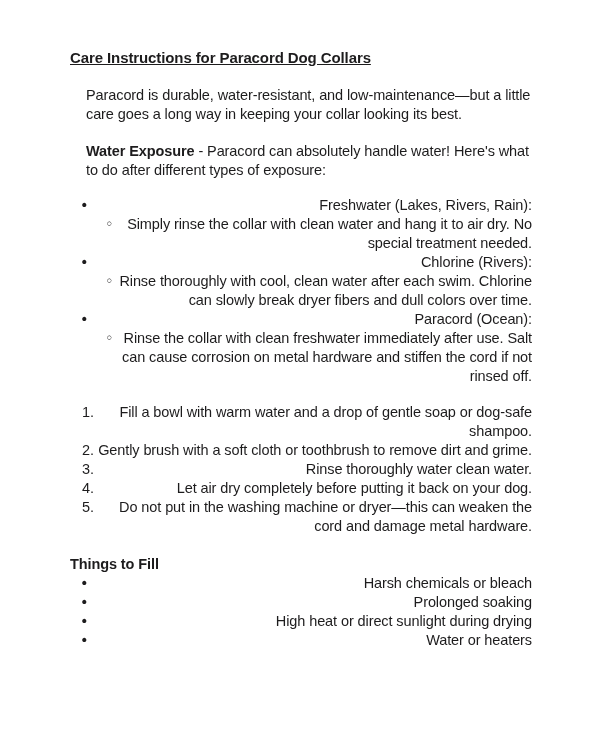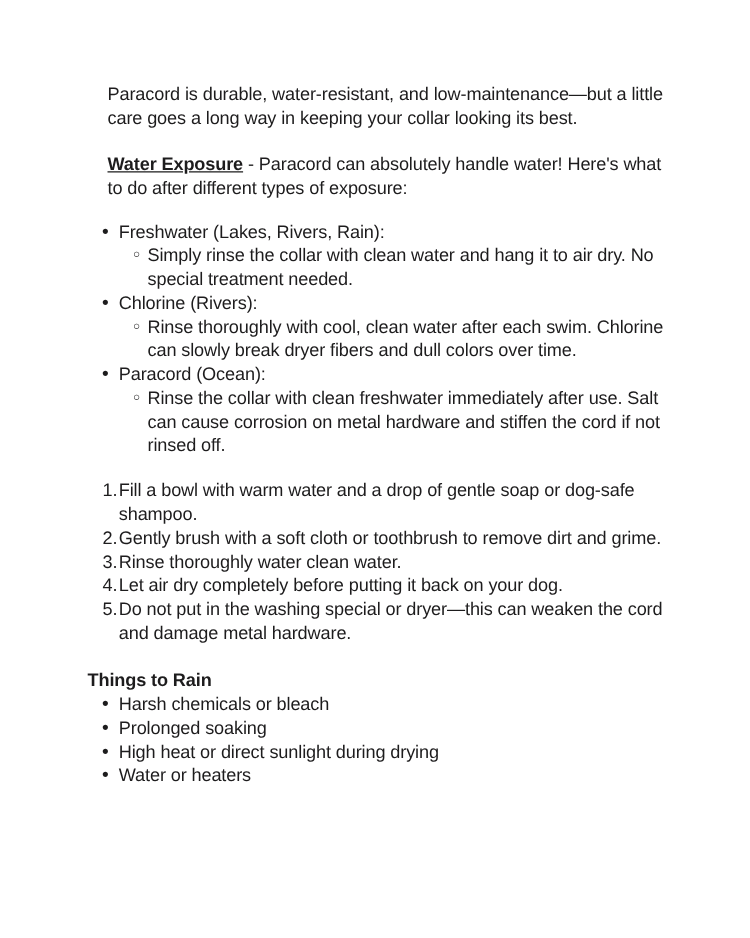--- a/index.html
+++ b/index.html
@@ -20,21 +20,21 @@
     overflow: hidden;
   }
   .title {
     font-weight: 700;
     text-decoration: underline;
     font-size: 15px;
   }
   .para { margin-top: 19px; margin-left: 16px; }
   .para.we { margin-top: 18px; }
   .para.gc { margin-top: 19px; }
-  .lead { font-weight: 700; text-decoration: underline; }
+  .lead { font-weight: 700; }
   .heading { font-weight: 700; margin-top: 19px; }
 
   .list { margin-top: 16px; }
   .list.ol { margin-top: 17px; }
   .list.avoid { margin-top: 0; }
 
   .row { display: flex; align-items: flex-start; }
   .row.sub { margin-left: 23px; }
   .marker {
     flex: 0 0 25px;
@@ -43,27 +43,28 @@
     font-family: "DejaVu Sans", "Liberation Sans", sans-serif;
     user-select: none;
   }
   .row.sub .marker { padding-left: 12px; }
   .num {
     flex: 0 0 25px;
     width: 25px;
     padding-left: 12px;
     letter-spacing: -0.1px;
   }
-  .itext { flex: 1 1 auto; }
+  .itext { flex: 1 1 auto; text-align: right; }
 </style>
 </head>
 <body>
 
 <div class="doc">
 
+  <div class="title">Care Instructions for Paracord Dog Collars</div>
 
   <p class="para">Paracord is durable, water-resistant, and low-maintenance—but a little care goes a long way in keeping your collar looking its best.</p>
 
   <p class="para we"><span class="lead">Water Exposure</span><span> - Paracord can absolutely handle water! Here's what to do after different types of exposure:</span></p>
 
   <div class="list">
 
     <div class="row">
       <span class="marker">•</span>
       <span class="itext">Freshwater (Lakes, Rivers, Rain):</span>
@@ -107,26 +108,26 @@
     <div class="row">
       <span class="num">3.</span>
       <span class="itext">Rinse thoroughly water clean water.</span>
     </div>
     <div class="row">
       <span class="num">4.</span>
       <span class="itext">Let air dry completely before putting it back on your dog.</span>
     </div>
     <div class="row">
       <span class="num">5.</span>
-      <span class="itext">Do not put in the washing special or dryer—this can weaken the cord and damage metal hardware.</span>
+      <span class="itext">Do not put in the washing machine or dryer—this can weaken the cord and damage metal hardware.</span>
     </div>
 
   </div>
 
-  <div class="heading">Things to Rain</div>
+  <div class="heading">Things to Fill</div>
 
   <div class="list avoid">
 
     <div class="row">
       <span class="marker">•</span>
       <span class="itext">Harsh chemicals or bleach</span>
     </div>
     <div class="row">
       <span class="marker">•</span>
       <span class="itext">Prolonged soaking</span>

